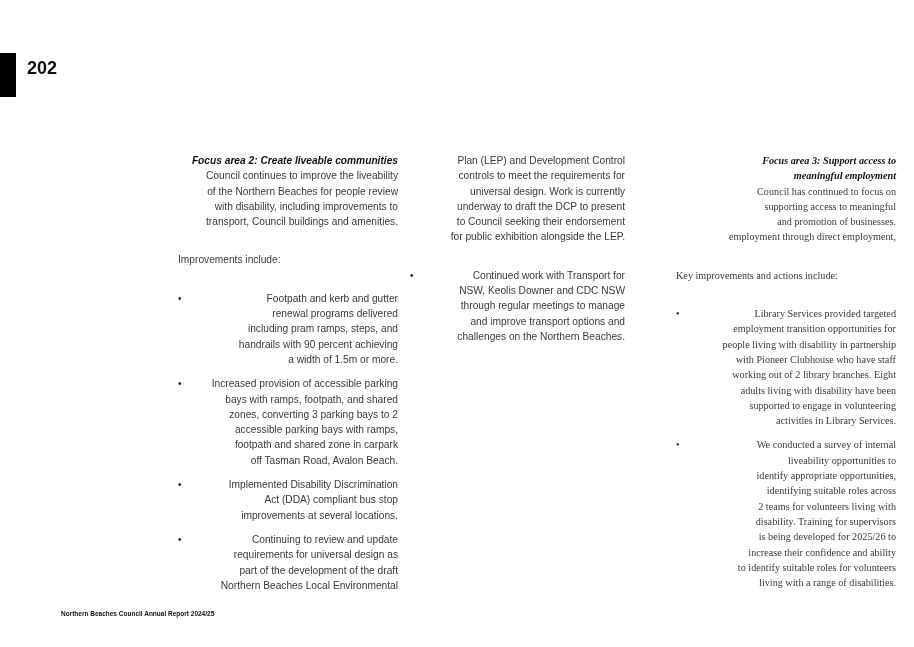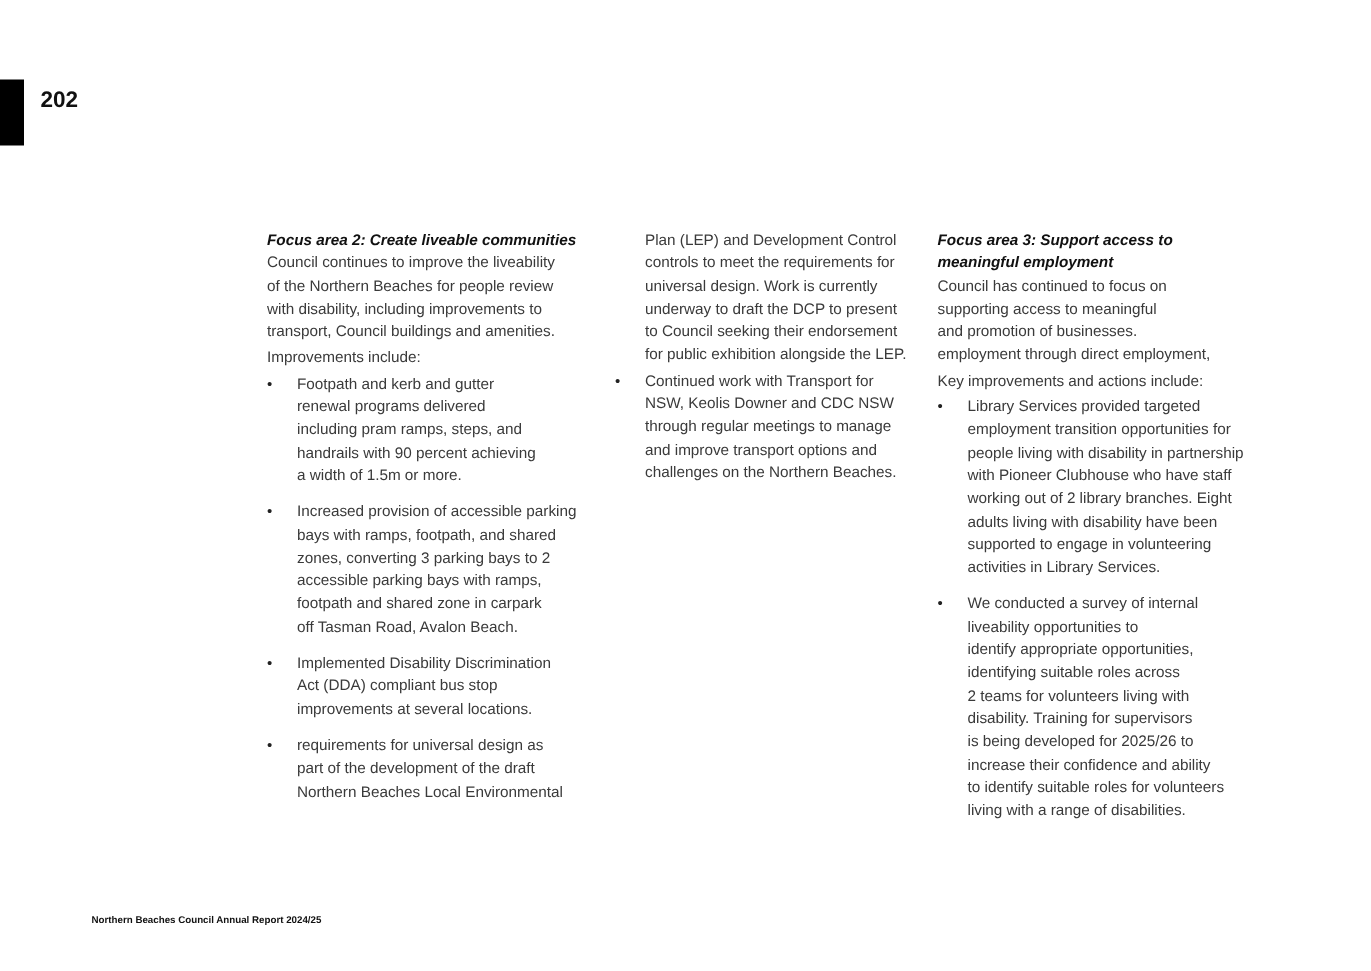--- a/index.html
+++ b/index.html
@@ -3,28 +3,28 @@
 <meta charset="utf-8">
 <style>
   html, body { margin:0; padding:0; }
   body {
     width:914px; height:647px; position:relative; overflow:hidden;
     background:#ffffff;
     font-family:"Liberation Sans", sans-serif;
     color:#3a3a3a;
   }
   .tab { position:absolute; left:0; top:53px; width:16px; height:44px; background:#000; }
-  .pagenum { position:absolute; left:27px; top:58px; font-size:15px; font-weight:bold; color:#111; }
+  .pagenum { position:absolute; left:27px; top:58px; font-size:18px; font-weight:bold; color:#111; }
   .col { position:absolute; top:153px; font-size:10.2px; line-height:15.3px; }
   .col1 { left:178px; width:220px; }
   .col2 { left:410px; width:215px; }
-  .col3 { left:625px; width:220px; }
+  .col3 { left:676px; width:220px;font-family:Liberation Serif, serif; }
   .heading { font-weight:bold; font-style:italic; color:#111; }
-  .line { display:block; white-space:nowrap; }
-  .para { margin:0 0 2px 0; }
+  .line { display:block; white-space:nowrap;text-align:right; }
+  .para { margin:0 0 23px 0; }
   .bullets { list-style:none; margin:0; padding:0; }
   .bullet { position:relative; padding-left:20px; margin:0 0 9px 0; }
   .bullet-dot { position:absolute; left:0; top:0; color:#222; font-size:10px; }
   .footer { position:absolute; left:61px; top:610px; font-size:6.5px; font-weight:bold; color:#111; }
 </style>
 </head>
 <body>
 
 <div class="tab"></div>
 <div class="pagenum">202</div>
@@ -57,20 +57,21 @@
       <span class="line">off Tasman Road, Avalon Beach.</span>
     </li>
     <li class="bullet">
       <span class="bullet-dot">•</span>
       <span class="line">Implemented Disability Discrimination</span>
       <span class="line">Act (DDA) compliant bus stop</span>
       <span class="line">improvements at several locations.</span>
     </li>
     <li class="bullet">
       <span class="bullet-dot">•</span>
+      <span class="line">Continuing to review and update</span>
       <span class="line">requirements for universal design as</span>
       <span class="line">part of the development of the draft</span>
       <span class="line">Northern Beaches Local Environmental</span>
     </li>
   </ul>
 </div>
 
 <div class="col col2">
   <div class="para" style="padding-left:20px;">
     <span class="line">Plan (LEP) and Development Control</span>

